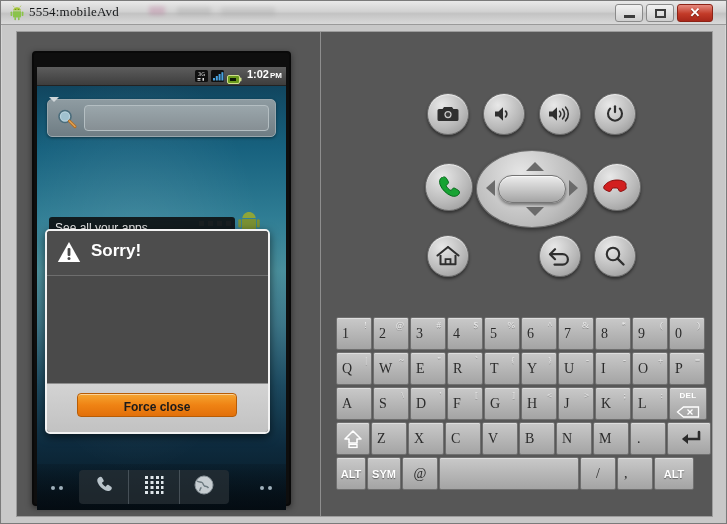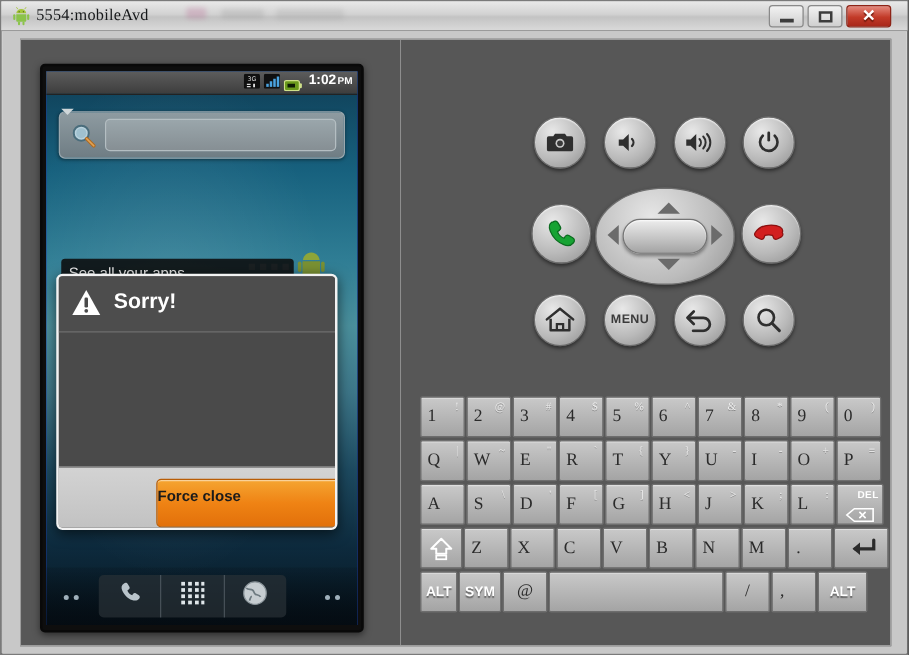--- a/index.html
+++ b/index.html
@@ -38,22 +38,22 @@
   #emu-inner{position:absolute;left:14px;top:6px;width:697px;height:486px;
     border:1px solid #9c9c9c;box-sizing:border-box;background:#4d4d4d;}
   #panel-split{position:absolute;left:303px;top:0;width:1px;height:100%;background:#8e8e8e;}
   #screen-panel{position:absolute;left:0;top:0;width:303px;height:100%;background:#575757;}
   #ctrl-panel{position:absolute;left:304px;top:0;right:0;height:100%;background:#575757;}
 
   
   #phone-bezel{position:absolute;left:15px;top:19px;width:259px;height:455px;
     background:#0e0e0e;border:2px solid #090909;border-radius:4px;box-sizing:border-box;
     box-shadow:0 2px 6px rgba(0,0,0,.5);}
-  #phone-screen{position:absolute;left:3px;top:4px;width:249px;height:443px;
-    overflow:hidden;background:#1d4ed8;}
+  #phone-screen{position:absolute;left:3px;top:14px;width:249px;height:443px;
+    overflow:hidden;background:#404040;}
   #wallpaper{position:absolute;left:0;top:0;width:100%;height:100%;
     background:linear-gradient(180deg,#0f3d55 0%,#17617e 18%,#2f7d94 34%,#4a8f9c 46%,
       #3d7688 58%,#1d4a60 72%,#0d2a3d 86%,#07161f 100%);}
   #wallpaper:after{content:"";position:absolute;left:0;top:0;right:0;bottom:0;
     background:radial-gradient(ellipse at 40% 45%, rgba(255,255,255,.10), rgba(0,0,0,0) 60%);}
 
   
   #statusbar{position:absolute;left:0;top:0;width:100%;height:18px;
     background:linear-gradient(#5d5d5d,#3d3d3d);border-bottom:1px solid #222;}
   #status-icons{position:absolute;right:4px;top:1px;display:flex;align-items:center;gap:3px;}
@@ -90,24 +90,24 @@
   #dlg-head{position:absolute;left:0;top:0;width:100%;height:44px;
     background:#4d4d4d;border-bottom:1px solid #6e6e6e;}
   #dlg-warn{position:absolute;left:10px;top:10px;width:24px;height:22px;}
   #dlg-title{position:absolute;left:44px;top:10px;font-size:17px;color:#fff;
     font-family:"Liberation Sans",sans-serif;}
   #dlg-body{position:absolute;left:0;top:45px;width:100%;height:112px;background:#4a4a4a;}
   #dlg-msg{position:absolute;left:13px;top:8px;width:200px;font-size:12.5px;color:#eee;
     line-height:15.5px;white-space:pre-line;}
   #dlg-foot{position:absolute;left:0;bottom:0;width:100%;height:48px;
     background:linear-gradient(#d3d3d3,#c2c2c2);border-top:1px solid #8e8e8e;}
-  #force-close{position:absolute;left:30px;top:9px;width:160px;height:39px;
+  #force-close{position:absolute;left:30px;top:9px;width:160px;height:24px;
     background:linear-gradient(#f5a531,#ef8314 50%,#e2700a);border:1px solid #b85c05;
-    border-radius:4px;color:#1b1b1b;font-size:12px;text-align:left;line-height:27px;
-    cursor:pointer;box-shadow:inset 0 1px 0 rgba(255,255,255,.5);box-sizing:border-box;margin-left:48px;}
+    border-radius:4px;color:#1b1b1b;font-size:12px;text-align:center;line-height:27px;
+    cursor:pointer;box-shadow:inset 0 1px 0 rgba(255,255,255,.5);box-sizing:border-box;}
 
   
   #dock{position:absolute;left:0;bottom:0;width:100%;height:46px;
     background:linear-gradient(rgba(6,16,24,.2),rgba(4,10,16,.85));}
   #dock-tray{position:absolute;left:42px;bottom:6px;width:150px;height:34px;
     background:rgba(40,48,54,.72);border-radius:4px;display:flex;}
   .dock-cell{flex:1;position:relative;border-right:1px solid rgba(110,120,128,.5);}
   .dock-cell:last-child{border-right:none;}
   .dots{position:absolute;bottom:20px;display:flex;gap:4px;}
   .dots i{width:4px;height:4px;background:#9fb0bb;border-radius:50%;display:block;}
@@ -157,21 +157,21 @@
     box-shadow:inset 0 1px 0 rgba(255,255,255,.4);}
   .key .main{position:absolute;left:5px;top:50%;transform:translateY(-50%);
     font-size:14px;color:#2b2b2b;font-family:"Liberation Serif",serif;}
   .key .sup{position:absolute;right:4px;top:2px;font-size:9px;color:#eee;
     font-family:"Liberation Serif",serif;text-shadow:0 1px 0 rgba(0,0,0,.3);}
   .key .ctr{position:absolute;left:0;top:0;width:100%;height:100%;
     display:flex;align-items:center;justify-content:center;
     font-size:11px;font-weight:bold;color:#fff;text-shadow:0 1px 1px rgba(0,0,0,.45);}
   .key .ctr.dark{color:#2b2b2b;text-shadow:none;font-size:14px;font-weight:normal;
     font-family:"Liberation Serif",serif;}
-  .key.del .dl{position:absolute;left:16px;top:3px;width:100%;
+  .key.del .dl{position:absolute;left:0;top:3px;width:100%;text-align:center;
     font-size:8px;font-weight:bold;color:#fff;letter-spacing:.3px;}
   .key.del svg{position:absolute;left:50%;top:18px;transform:translateX(-50%);}
 </style>
 </head>
 <body>
 
 <div id="window">
 
   <div id="titlebar">
     <span id="app-icon">
@@ -425,23 +425,20 @@
         </div>
 
         <div class="hw" id="hw-home">
           <svg width="24" height="22" viewBox="0 0 24 22">
             <path d="M12 2 1.5 10.5M12 2l10.5 8.5" stroke="#2f2f2f" stroke-width="2" fill="none" stroke-linecap="round"></path>
             <path d="M4.5 10v9.2h15V10" stroke="#2f2f2f" stroke-width="2" fill="none" stroke-linejoin="round"></path>
             <path d="M9.5 19.2v-5h5v5" stroke="#2f2f2f" stroke-width="1.8" fill="none"></path>
           </svg>
         </div>
 
-        <div class="hw" id="hw-menu">
-          <span class="mlabel">MENU</span>
-        </div>
 
         <div class="hw" id="hw-back">
           <svg width="24" height="20" viewBox="0 0 24 20">
             <path d="M7 3.2 2 8.2l5 5" stroke="#2f2f2f" stroke-width="2.2" fill="none" stroke-linecap="round" stroke-linejoin="round"></path>
             <path d="M2.5 8.2h12.2a5.2 5.2 0 0 1 0 10.4H6.5" stroke="#2f2f2f" stroke-width="2.2" fill="none" stroke-linecap="round"></path>
           </svg>
         </div>
 
         <div class="hw" id="hw-search">
           <svg width="22" height="22" viewBox="0 0 22 22">

